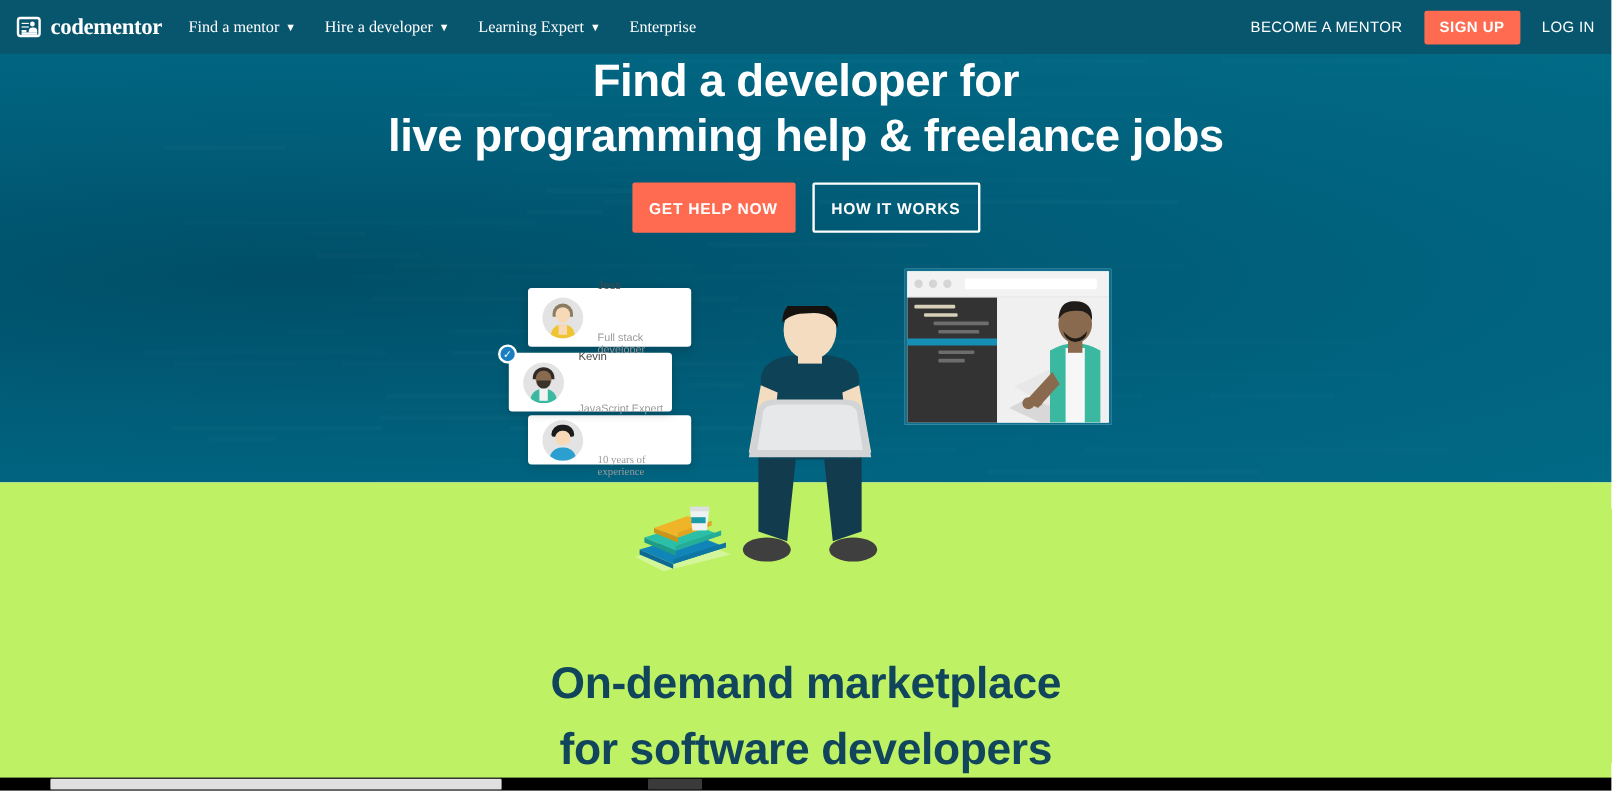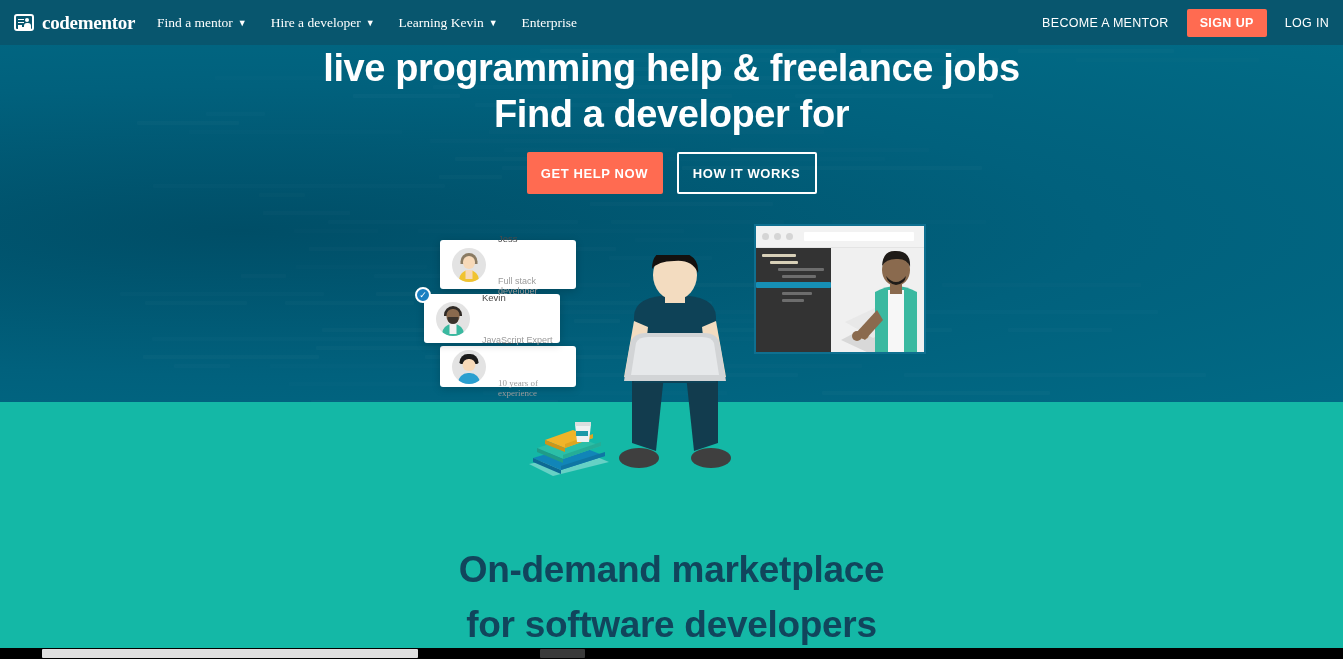--- a/index.html
+++ b/index.html
@@ -191,21 +191,21 @@
 
   
   .dev { position: absolute; left: 612px; top: 255px; width: 126px; height: 225px; }
 
   
   .books { position: absolute; left: 527px; top: 418px; width: 84px; height: 62px; }
 
   
   .section2 {
     position: absolute; top: 402px; left: 0;
-    width: 1343px; height: 247px; background: #14b8a6;
+    width: 1343px; height: 247px; background: #bef264;
   }
   .s2-title {
     position: absolute; top: 140px; left: 0; width: 1343px;
     text-align: center; color: #11455c;
     font-size: 37px; font-weight: bold; line-height: 55px;
     letter-spacing: -0.3px;
   }
 
   
   .scroll-track {
@@ -244,21 +244,21 @@
 
       <div class="nav-link">
         <span>Find a mentor</span>
         <span class="caret">▼</span>
       </div>
       <div class="nav-link">
         <span>Hire a developer</span>
         <span class="caret">▼</span>
       </div>
       <div class="nav-link">
-        <span>Learning Kevin</span>
+        <span>Learning Expert</span>
         <span class="caret">▼</span>
       </div>
       <div class="nav-link">
         <span>Enterprise</span>
       </div>
     </div>
 
     <div class="nav-right">
       <span class="nav-cta">BECOME A MENTOR</span>
       <button class="signup-btn">SIGN UP</button>
@@ -340,22 +340,22 @@
         <i style="left: 562.043px; top: 328px; width: 236.07px; opacity: 0.7;"></i>
         <i style="left: 903.967px; top: 328px; width: 302.068px; opacity: 0.85;"></i>
         <i style="left: 288.961px; top: 337px; width: 207.351px; opacity: 0.4;"></i>
         <i style="left: 482.503px; top: 346px; width: 244.854px; opacity: 0.41;"></i>
         <i style="left: 822.167px; top: 346px; width: 228.103px; opacity: 0.89;"></i>
         <i style="left: 310.994px; top: 355px; width: 246.516px; opacity: 0.86;"></i>
       </div>
 
     <div class="hero-inner">
       <div class="hero-title">
+        <div>Find a developer for</div>
         <div>live programming help &amp; freelance jobs</div>
-        <div>Find a developer for</div>
       </div>
 
       <div class="hero-buttons">
         <button class="btn-primary">GET HELP NOW</button>
         <button class="btn-ghost">HOW IT WORKS</button>
       </div>
     </div>
   </div>
 
   <div class="illus">

